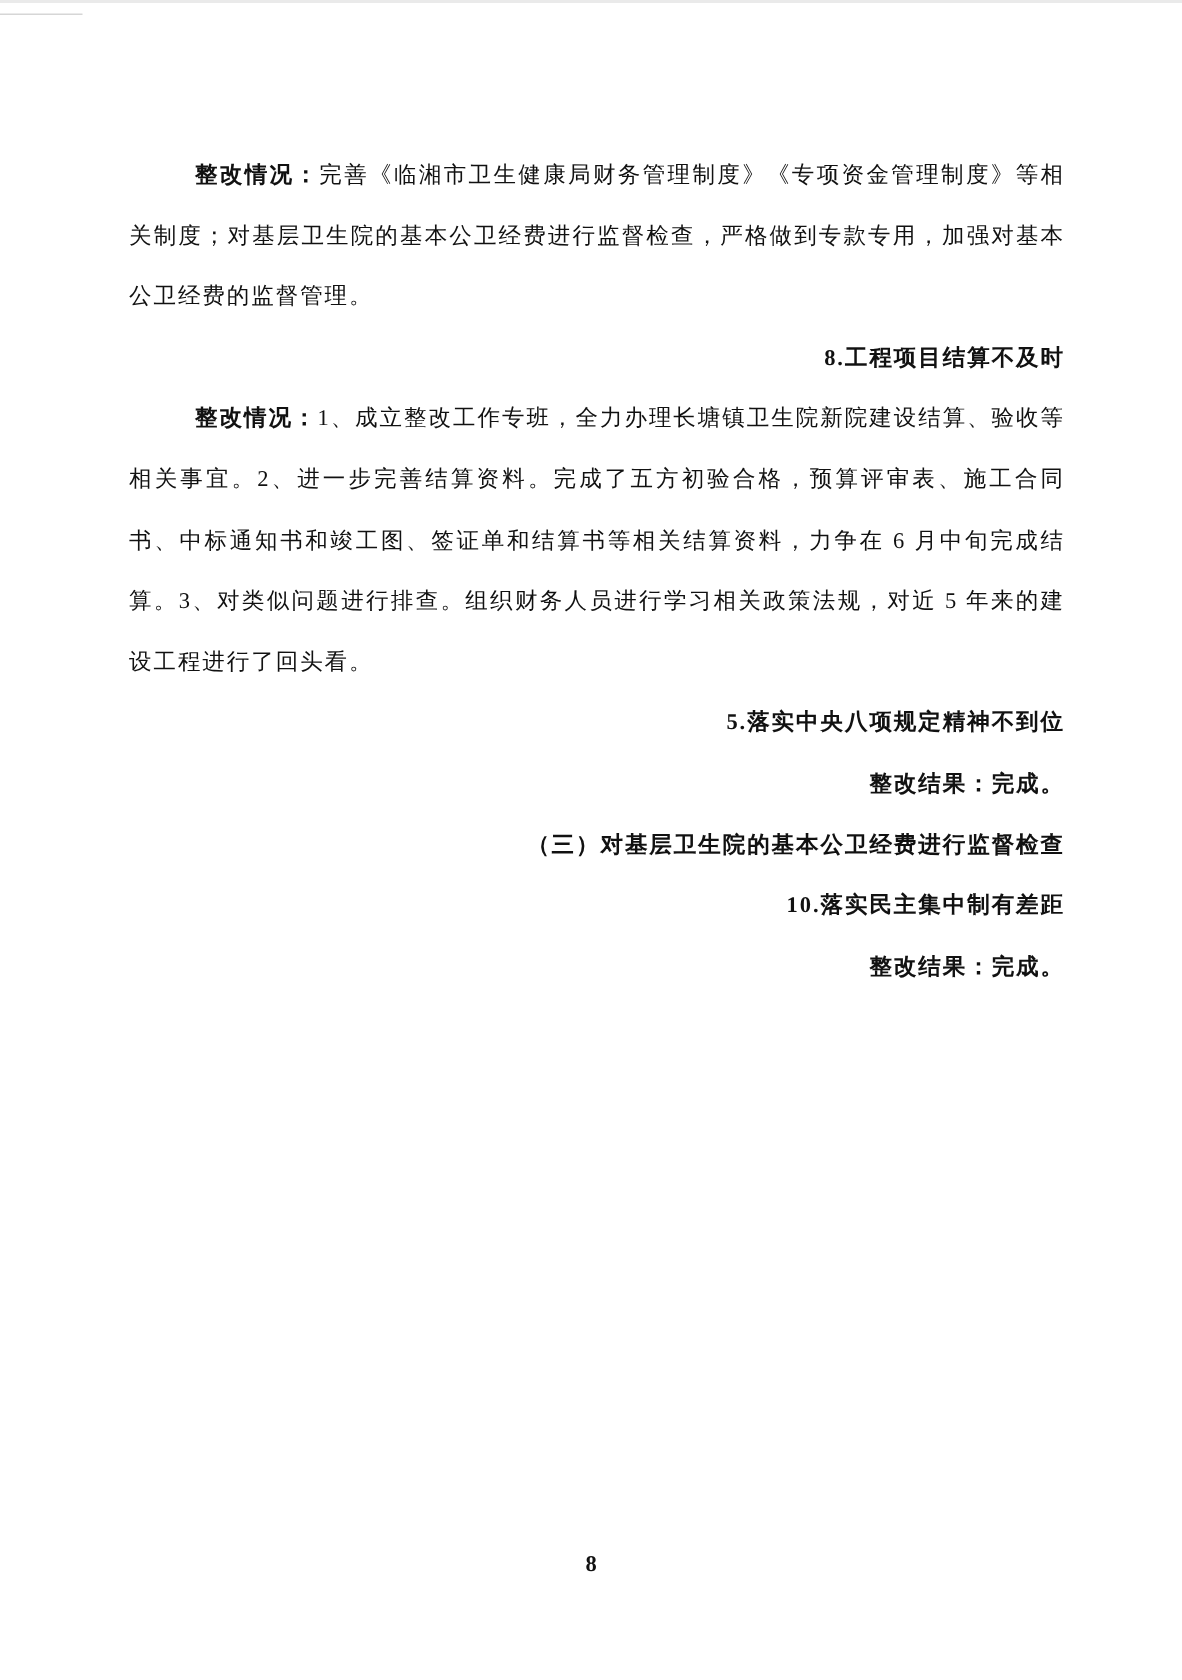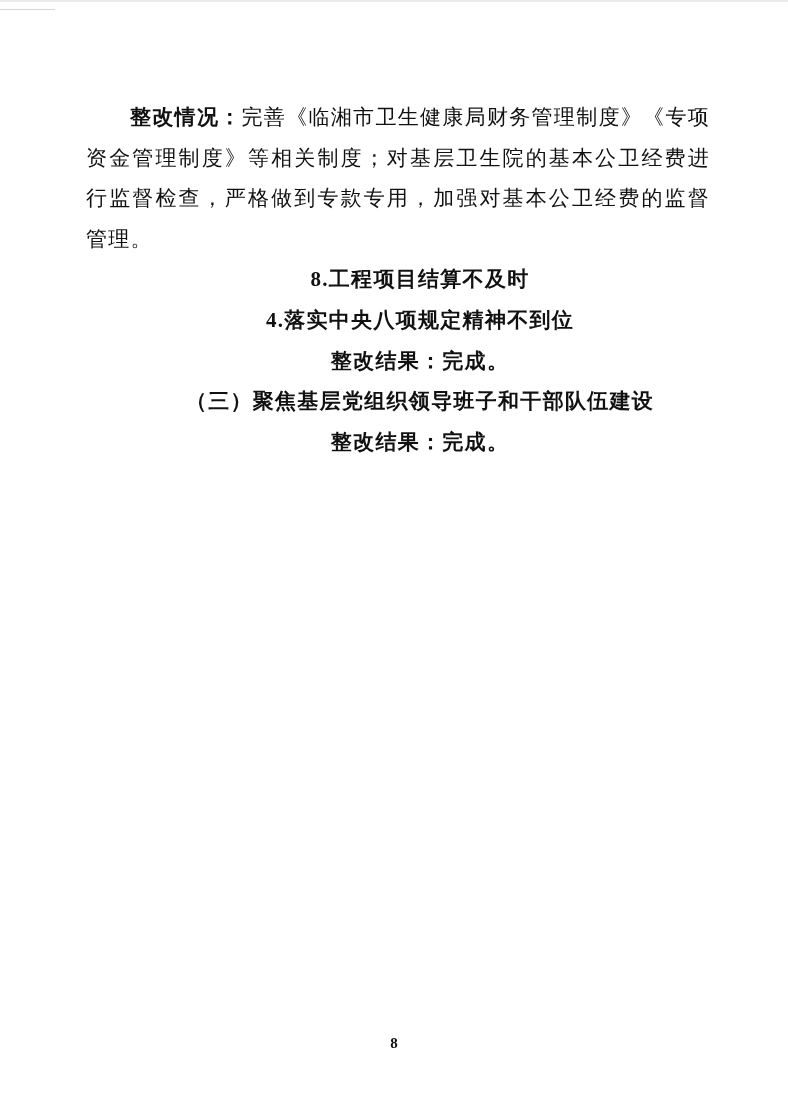--- a/index.html
+++ b/index.html
@@ -28,35 +28,35 @@
     position: absolute;
     top: 9px; left: 0;
     width: 55px; height: 1px;
     background: #d6d6d6;
   }
   .content {
     position: absolute;
     left: 86px;
     top: 97px;
     width: 624px;
-    font-size: 21px;
+    font-size: 15px;
     line-height: 40.6px;
     letter-spacing: 1.3px;
     text-align: justify;
   }
   p.block {
     margin: 0;
     padding: 0;
     text-indent: 44px;
   }
   p.item-heading,
   p.result,
   p.section-heading {
     font-weight: bold;
-    text-align: center;
+    text-align: right;
   }
   p.block b {
     font-weight: bold;
   }
   .page-number {
     position: absolute;
     top: 1033px;
     left: 0;
     right: 0;
     text-align: center;
@@ -68,19 +68,21 @@
 </style>
 </head>
 <body>
 
 <div class="page">
   <div class="page-top-edge"></div>
   <div class="scan-artifact"></div>
   <div class="content" id="doc-content">
       <p class="block body"><b>整改情况：</b><span>完善《临湘市卫生健康局财务管理制度》《专项资金管理制度》等相关制度；对基层卫生院的基本公卫经费进行监督检查，严格做到专款专用，加强对基本公卫经费的监督管理。</span></p>
       <p class="block item-heading"><span>8.工程项目结算不及时</span></p>
-      <p class="block item-heading"><span>4.落实中央八项规定精神不到位</span></p>
+      <p class="block body"><b>整改情况：</b><span>1、成立整改工作专班，全力办理长塘镇卫生院新院建设结算、验收等相关事宜。2、进一步完善结算资料。完成了五方初验合格，预算评审表、施工合同书、中标通知书和竣工图、签证单和结算书等相关结算资料，力争在 6 月中旬完成结算。3、对类似问题进行排查。组织财务人员进行学习相关政策法规，对近 5 年来的建设工程进行了回头看。</span></p>
+      <p class="block item-heading"><span>5.落实中央八项规定精神不到位</span></p>
       <p class="block result"><b>整改结果：</b><span>完成。</span></p>
-      <p class="block section-heading"><span>（三）聚焦基层党组织领导班子和干部队伍建设</span></p>
+      <p class="block section-heading"><span>（三）对基层卫生院的基本公卫经费进行监督检查</span></p>
+      <p class="block item-heading"><span>10.落实民主集中制有差距</span></p>
       <p class="block result"><b>整改结果：</b><span>完成。</span></p>
     </div>
   <div class="page-number">8</div>
 </div>
 
 </body></html>

